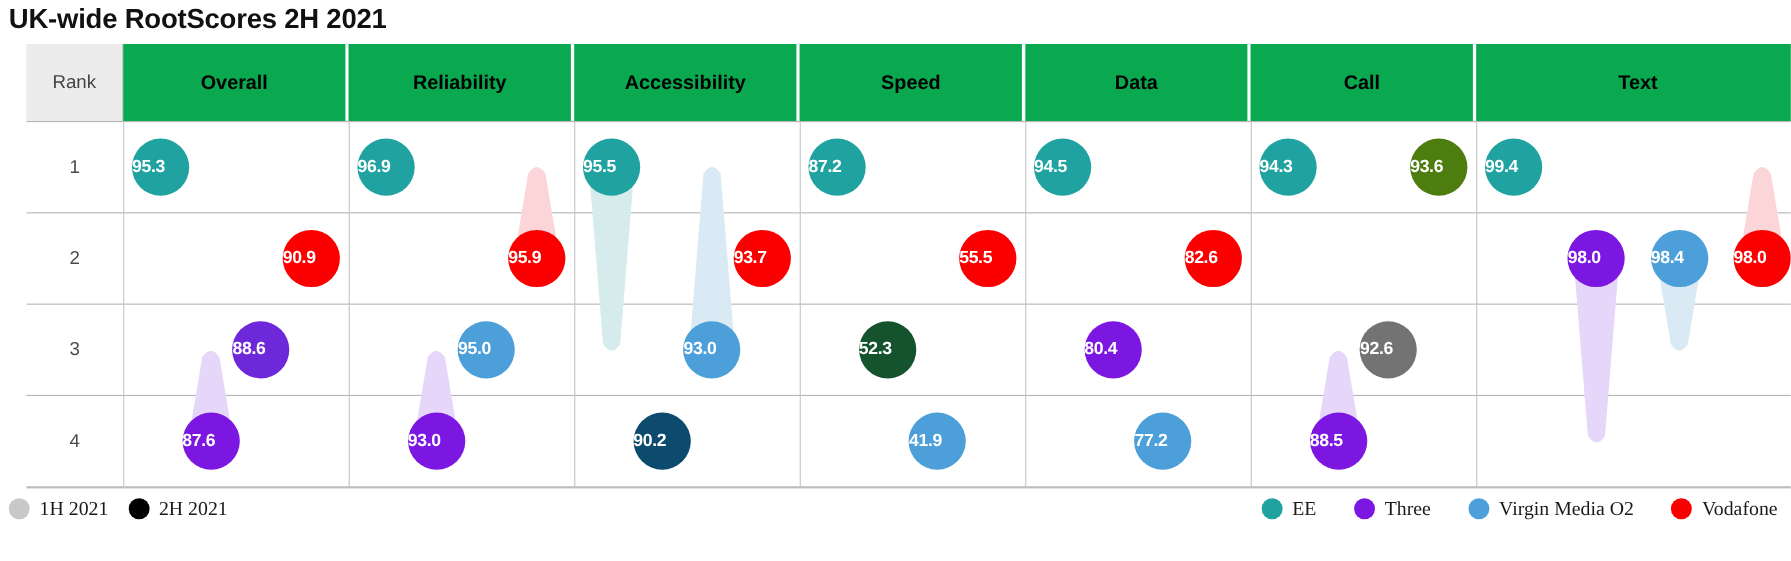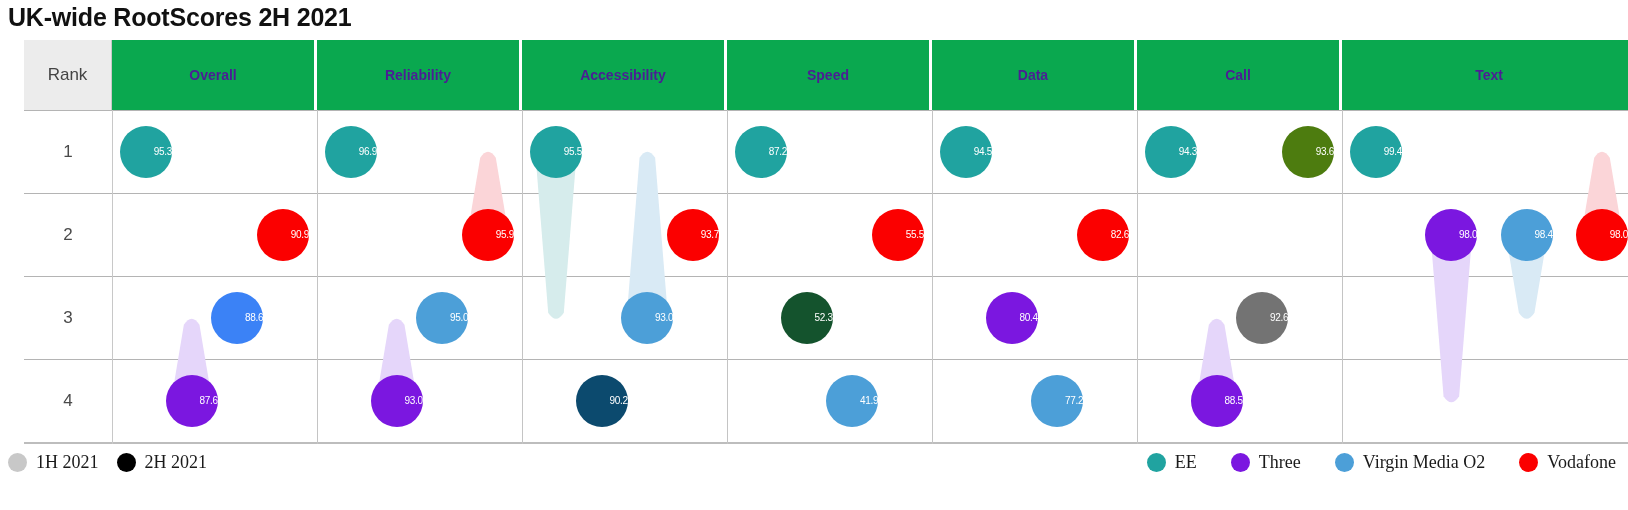--- a/index.html
+++ b/index.html
@@ -24,21 +24,21 @@
   #table-wrap{
     position:absolute;
     left:24px; top:40px;
     width:1612px; height:404px;
   }
   
   .head-row{position:absolute;left:0;top:0;height:70px;width:100%;}
   .head-cell{
     position:absolute;top:0;height:70px;
     display:flex;align-items:center;justify-content:center;
-    color:#4c1d95;font-weight:bold;font-size:14px;
+    color:#000000;font-weight:bold;font-size:18px;
     background:#0aa84f;
     box-sizing:border-box;
     border-right:3px solid #ffffff;
     white-space:nowrap;
   }
   .head-cell.rank{
     background:#ececec;color:#444444;font-weight:normal;font-size:17px;
     border-right:1px solid #c8c8c8;
   }
   .head-cell.last{border-right:none;}
@@ -55,24 +55,24 @@
   .rank-cell{
     position:absolute;left:0;width:88px;
     display:flex;align-items:center;justify-content:center;
     font-size:17px;color:#4a4a4a;
   }
   
   .cellsvg{position:absolute;left:0;top:0;width:100%;height:334px;overflow:visible;pointer-events:none;}
   .bubble{
     position:absolute;
     border-radius:50%;
-    display:flex;align-items:center;justify-content:flex-end;
+    display:flex;align-items:center;justify-content:flex-start;
     color:#ffffff;
-    font-size:10px;
-    font-weight:normal;
+    font-size:16px;
+    font-weight:bold;
     letter-spacing:-0.3px;
     z-index:5;
   }
   
   #legend-left{
     position:absolute;left:8px;top:452px;
     display:flex;align-items:center;gap:18px;
     font-family:"Liberation Serif","DejaVu Serif",serif;
     font-size:18px;color:#1a1a1a;
   }
@@ -129,21 +129,21 @@
         <path d="M 1406.5333333333333 124.5 L 1419.5333333333333 284.5 Q 1427.3333333333333 296.5 1435.1333333333332 284.5 L 1448.1333333333332 124.5 Z" fill="#e5d6fa"></path>
         <path d="M 1481.8666666666668 124.5 L 1494.8666666666668 201.5 Q 1502.6666666666667 213.5 1510.4666666666667 201.5 L 1523.4666666666667 124.5 Z" fill="#d9eaf5"></path>
         <path d="M 1557.2 124.5 L 1570.2 47.5 Q 1578 35.5 1585.8 47.5 L 1598.8 124.5 Z" fill="#fbd5d8"></path>
       </svg>
       <div class="bubble" title="EE Overall" style="left: 96px; top: 15.5px; width: 52px; height: 52px; background: rgb(32, 163, 160);">
         <span>95.3</span>
       </div>
       <div class="bubble" title="Vodafone Overall" style="left: 233px; top: 98.5px; width: 52px; height: 52px; background: rgb(251, 0, 0);">
         <span>90.9</span>
       </div>
-      <div class="bubble" title="Virgin Media O2 Overall" style="left: 187.333px; top: 181.5px; width: 52px; height: 52px; background: #3b82f6;">
+      <div class="bubble" title="Virgin Media O2 Overall" style="left: 187.333px; top: 181.5px; width: 52px; height: 52px; background: #6d28d9;">
         <span>88.6</span>
       </div>
       <div class="bubble" title="Three Overall" style="left: 141.667px; top: 264.5px; width: 52px; height: 52px; background: rgb(123, 23, 224);">
         <span>87.6</span>
       </div>
       <div class="bubble" title="EE Reliability" style="left: 301px; top: 15.5px; width: 52px; height: 52px; background: rgb(32, 163, 160);">
         <span>96.9</span>
       </div>
       <div class="bubble" title="Vodafone Reliability" style="left: 438px; top: 98.5px; width: 52px; height: 52px; background: rgb(251, 0, 0);">
         <span>95.9</span>

